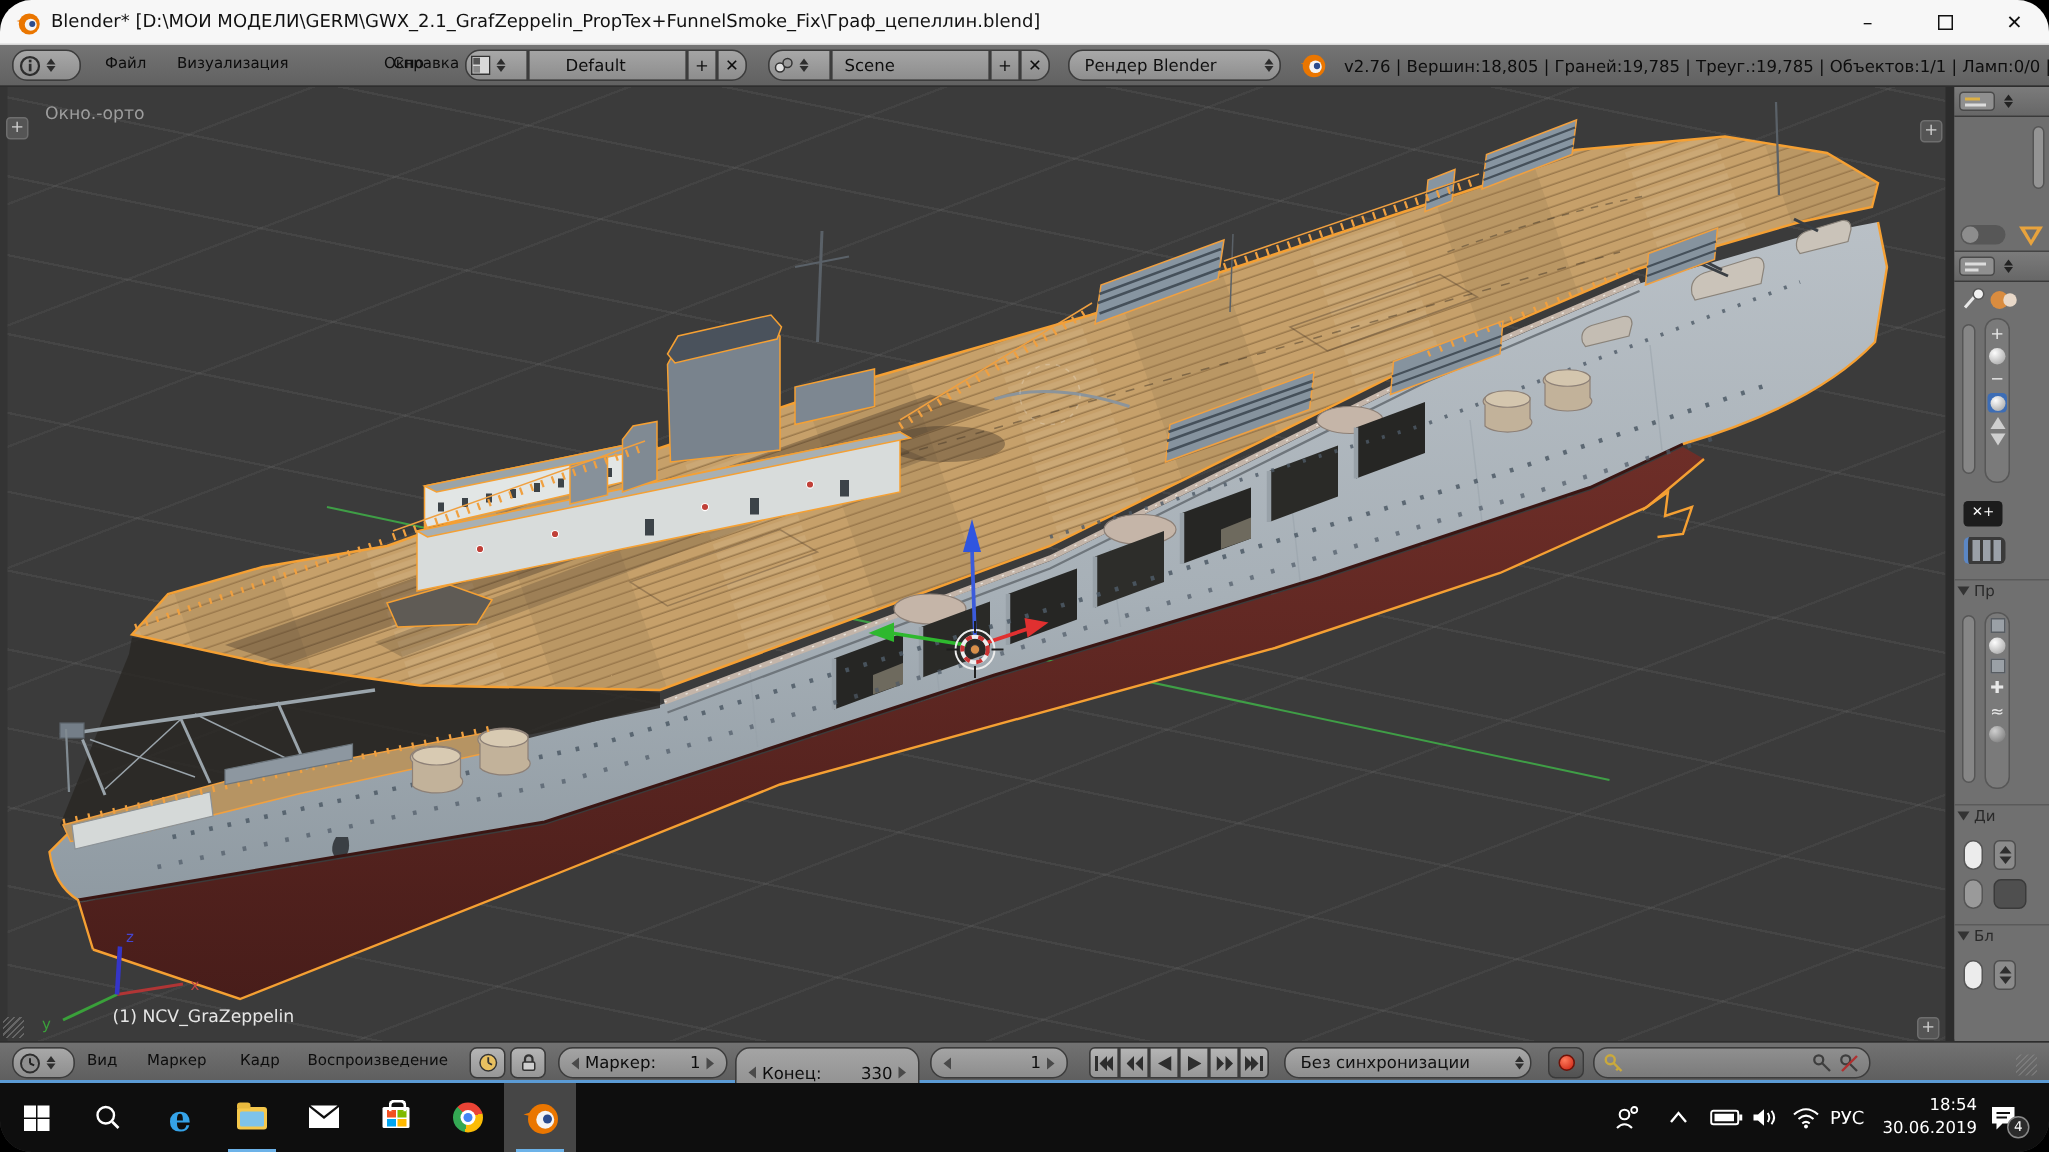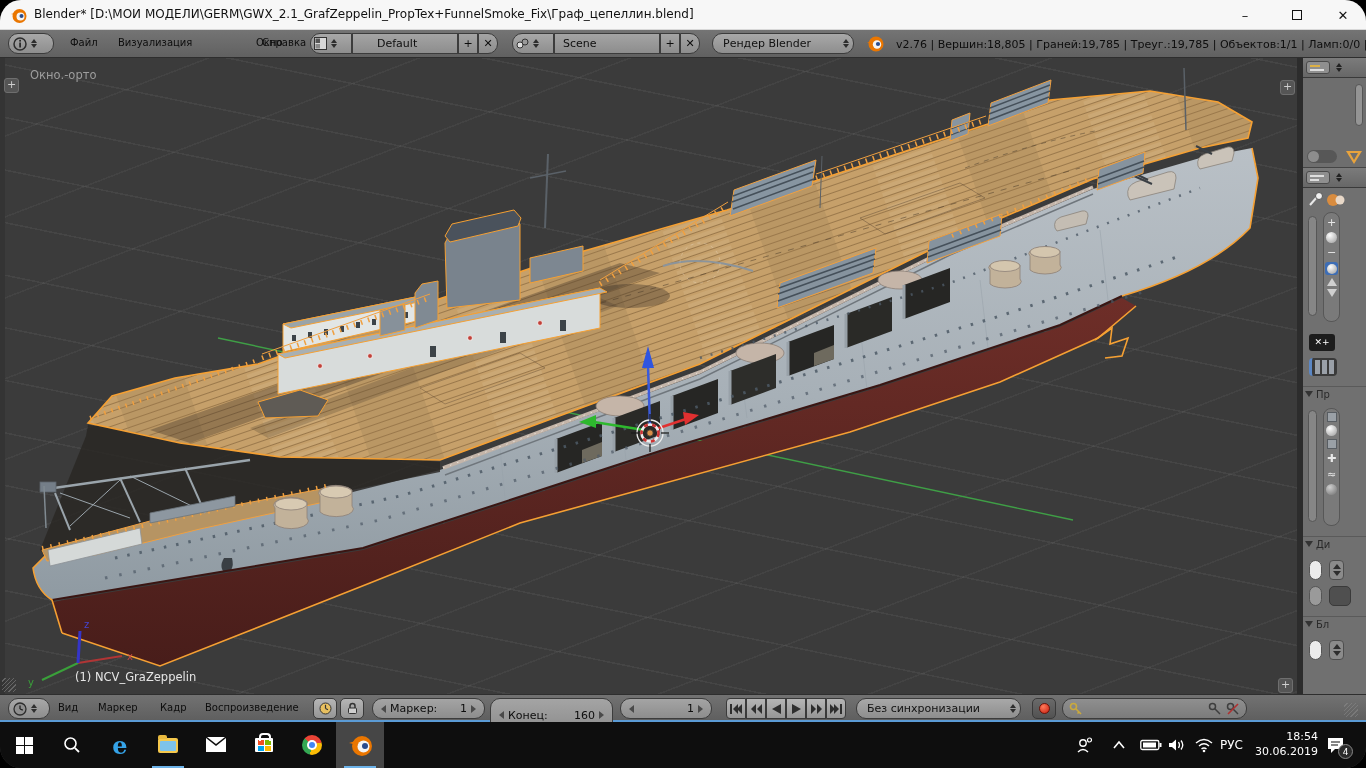--- a/index.html
+++ b/index.html
@@ -584,21 +584,21 @@
 
     <div class="hfield rounded" style="left:372px;width:113px;padding:0 4px;">
       <span class="larr"></span>
       <span>Маркер:</span>
       <span class="fval">1</span>
       <span class="rarr"></span>
     </div>
     <div class="hfield rounded" style="left:490px;width:123px;padding:16px 4px;">
       <span class="larr"></span>
       <span>Конец:</span>
-      <span class="fval">160</span>
+      <span class="fval">330</span>
       <span class="rarr"></span>
     </div>
     <div class="hfield rounded" style="left:620px;width:92px;padding:0 4px;">
       <span class="larr"></span>
       <span class="fval">1</span>
       <span class="rarr"></span>
     </div>
 
     <div class="pbtn" style="left:726px;border-radius:4px 0 0 4px;">
         <svg width="12" height="10" viewBox="0 0 12 10">

